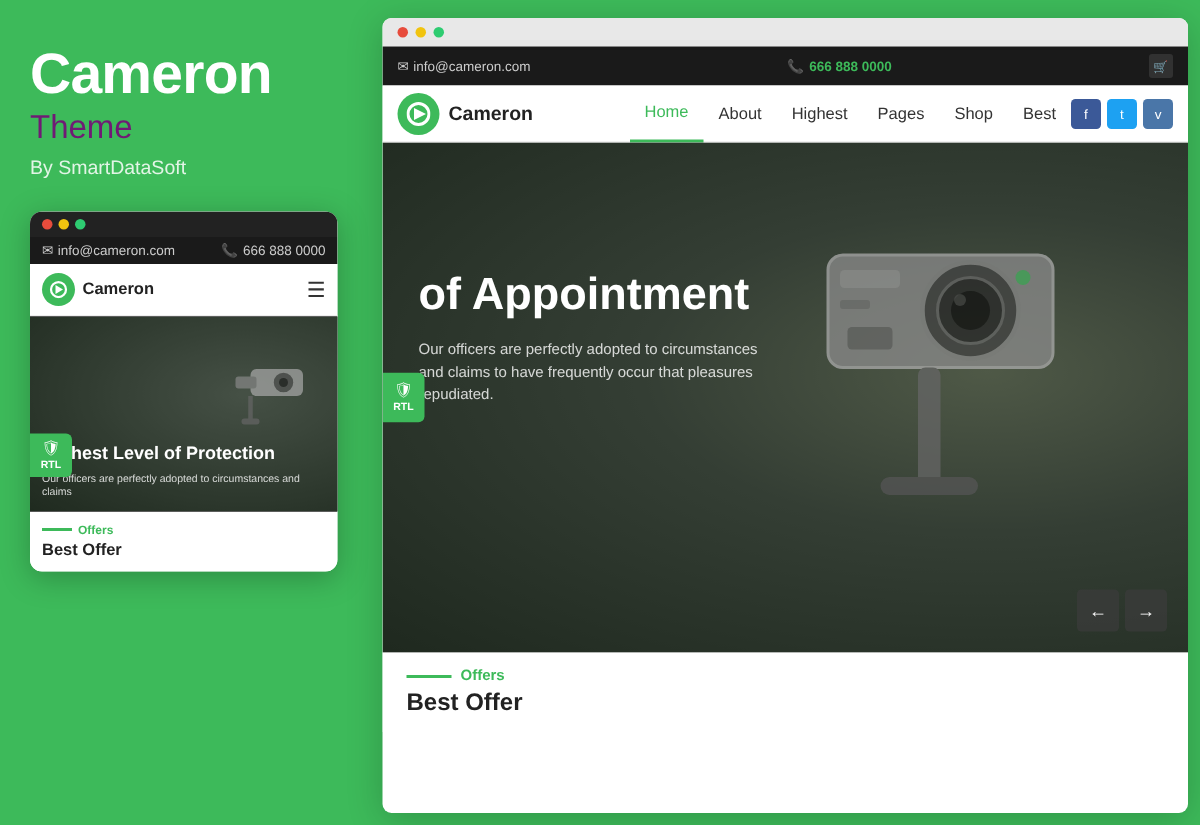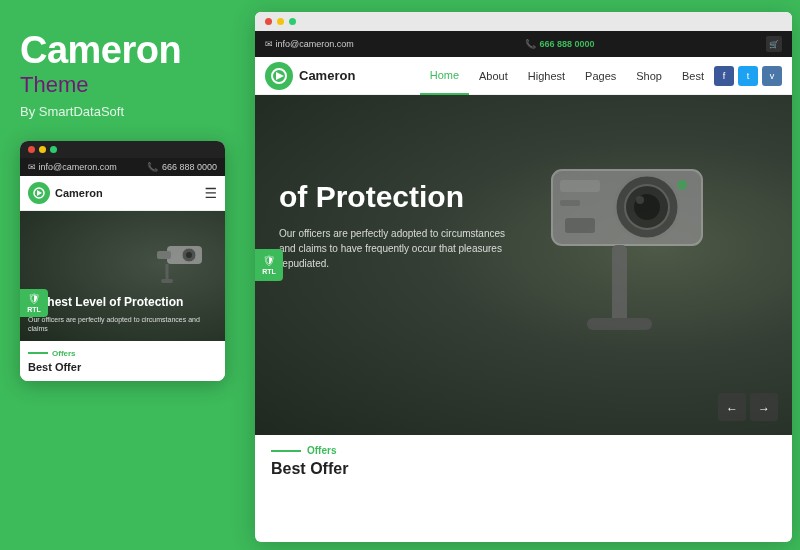--- a/index.html
+++ b/index.html
@@ -531,21 +531,21 @@
         <rect x="88" y="70" width="40" height="12" rx="3" fill="#999"></rect>
         <rect x="88" y="90" width="20" height="6" rx="2" fill="#777"></rect>
         <circle cx="210" cy="75" r="5" fill="#3dba5a" opacity="0.8"></circle>
         <rect x="93" y="108" width="30" height="15" rx="3" fill="#6a6a6a"></rect>
       </svg>
     </div>
 
     <div class="hero-content">
       <div class="hero-title">
         <br>
-        <span>of Protection</span>
+        <span>of Appointment</span>
       </div>
       <div class="hero-desc">Our officers are perfectly adopted to circumstances and claims to have frequently occur that pleasures repudiated.</div>
     </div>
 
     <div class="hero-nav-arrows">
       <div class="arrow-btn">←</div>
       <div class="arrow-btn">→</div>
     </div>
   </div>
 

